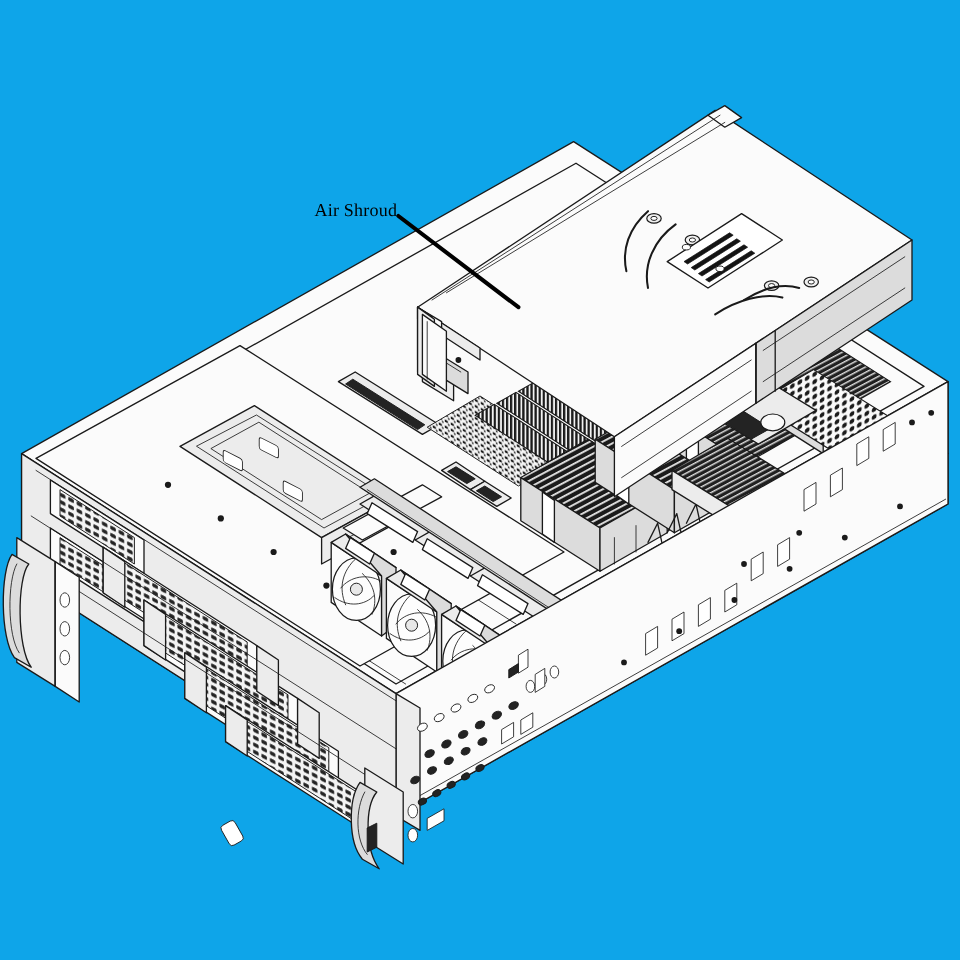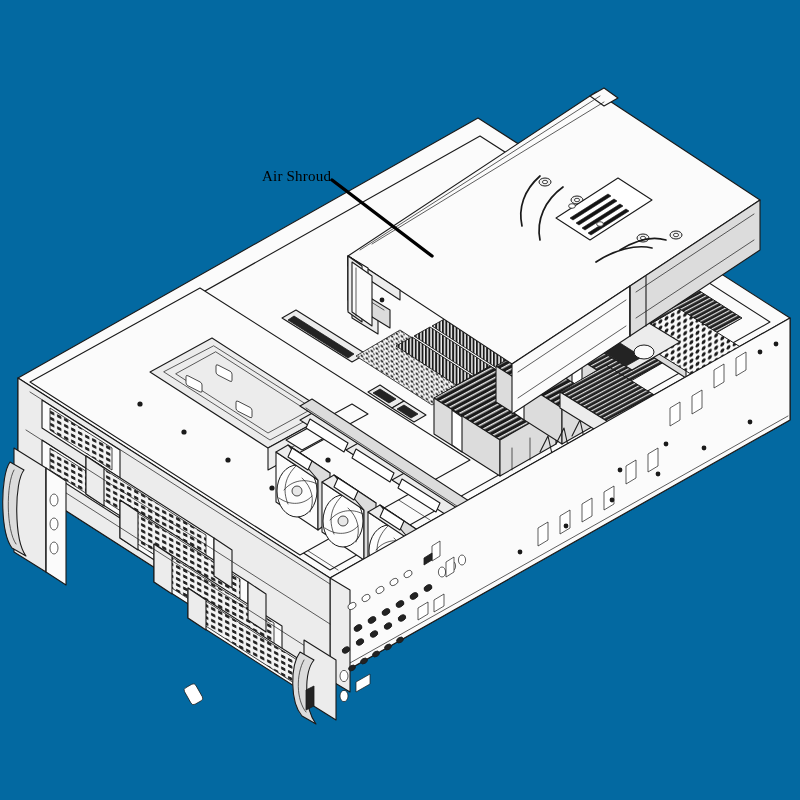--- a/index.html
+++ b/index.html
@@ -1,19 +1,19 @@
 <!DOCTYPE html>
 <html><head>
 <meta charset="utf-8">
 <title>Air Shroud Diagram</title>
 <style>
   html,body{margin:0;padding:0;background:#ffffff;}
   body{width:800px;height:800px;overflow:hidden;
        font-family:"Liberation Serif",serif;}
-  #stage{position:relative;width:800px;height:800px;background:#0369a1;}
+  #stage{position:relative;width:800px;height:800px;background:#0ea5e9;}
   #art{position:absolute;left:0;top:0;width:800px;height:800px;}
   .callout-text{
     position:absolute;
     font-family:"Liberation Serif",serif;
     font-size:15px;
     color:#000;
     white-space:nowrap;
     letter-spacing:.2px;
   }
 </style>

